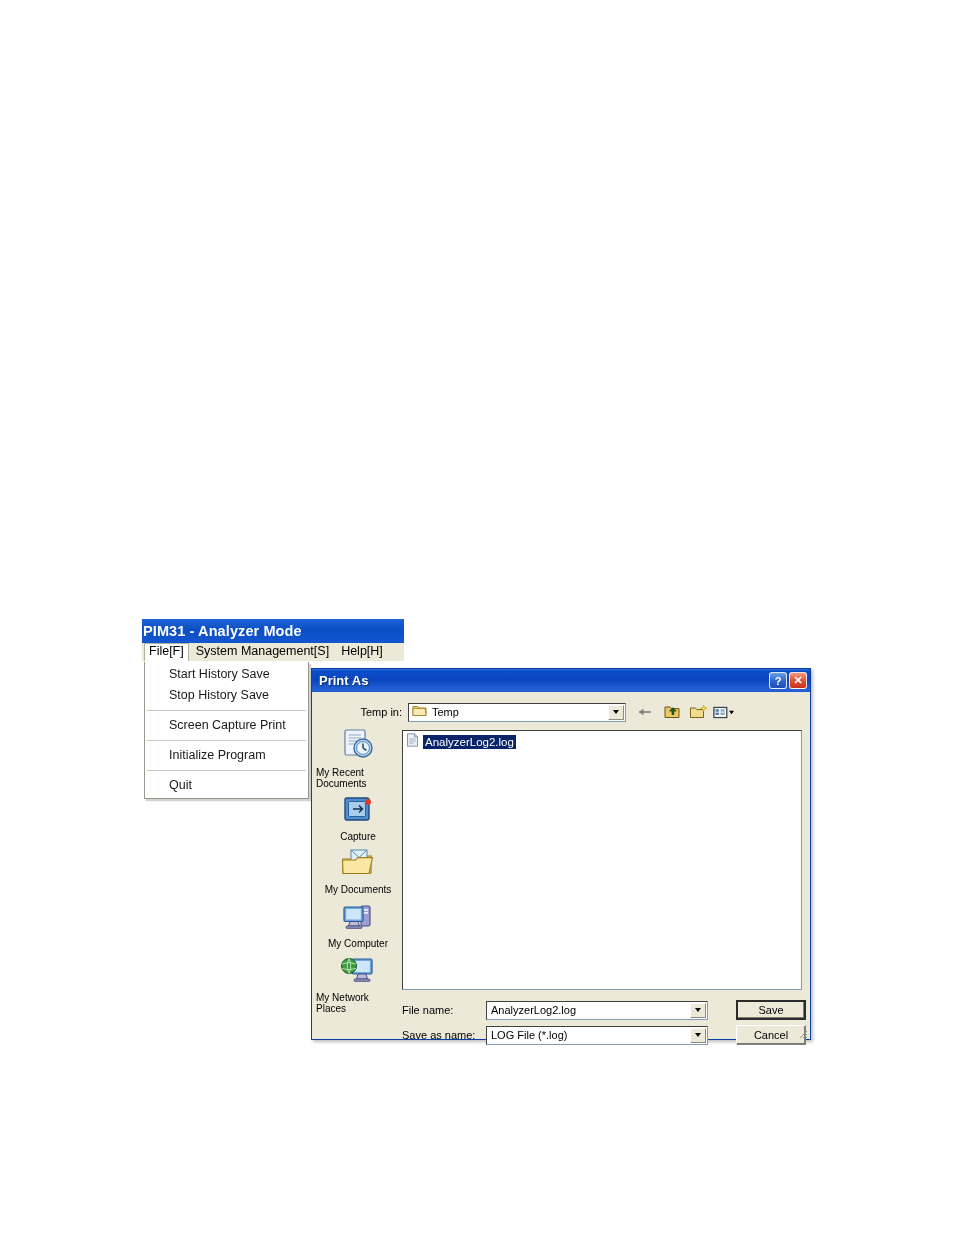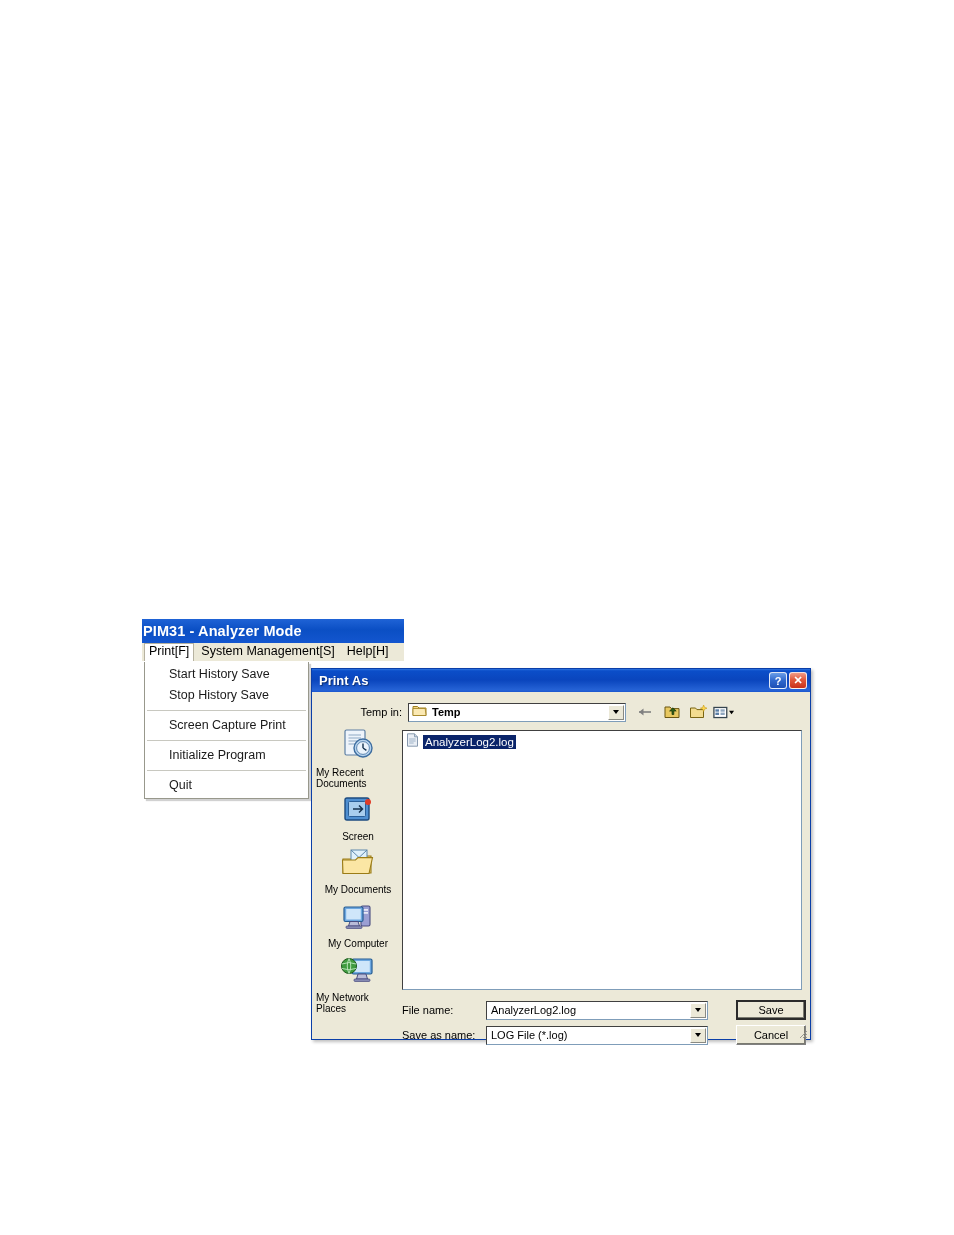--- a/index.html
+++ b/index.html
@@ -165,21 +165,20 @@
     display: flex;
     align-items: center;
     box-sizing: border-box;
     position: relative;
   }
   .savein-combo .folder-ico { margin-left: 3px; }
   .savein-combo .ci-text {
     font-size: 11px;
     color: #000;
     margin-left: 5px;
-    font-weight: bold;
   }
   .combo-arrow {
     position: absolute;
     right: 1px; top: 1px;
     width: 16px; height: 15px;
     background: #ece9d8;
     border: 1px solid #ffffff;
     border-right-color: #8a8a82;
     border-bottom-color: #8a8a82;
     display: flex; align-items: center; justify-content: center;
@@ -312,21 +311,21 @@
 </head>
 <body>
 
 <div id="pim-window">
 
   <div class="pim-titlebar">
     <span>PIM31 - Analyzer Mode</span>
   </div>
 
   <div class="pim-menubar">
-    <div class="mi active">Print[F]</div>
+    <div class="mi active">File[F]</div>
     <div class="mi">System Management[S]</div>
     <div class="mi">Help[H]</div>
   </div>
 
   <div id="file-dropdown">
     <div class="dd-item">Start History Save</div>
     <div class="dd-item">Stop History Save</div>
     <div class="dd-sep"></div>
     <div class="dd-item">Screen Capture  Print</div>
     <div class="dd-sep"></div>
@@ -416,21 +415,21 @@
 
       <div class="place">
         <span>
           <svg width="32" height="30" viewBox="0 0 32 30">
             <rect x="3" y="3" width="24" height="22" rx="2" fill="#4f8fd1" stroke="#1d4b80" stroke-width="1.4"></rect>
             <rect x="6.5" y="6.5" width="17" height="15" rx="1" fill="#a8cdee" stroke="#2a5f99" stroke-width="1"></rect>
             <path d="M11 14 H20 M17 10.5 L20.5 14 L17 17.5" stroke="#16324f" stroke-width="1.5" fill="none"></path>
             <circle cx="26" cy="7" r="3" fill="#e03c28"></circle>
           </svg>
         </span>
-        <span class="plabel">Screen</span>
+        <span class="plabel">Capture</span>
       </div>
 
       <div class="place">
         <span>
           <svg width="36" height="30" viewBox="0 0 36 30">
             <path d="M3 11 H15 L17 8 H31 V25 H3 Z" fill="#f2d88c" stroke="#9b7c17" stroke-width="1.1"></path>
             <rect x="11" y="2" width="16" height="14" fill="#dff0fb" stroke="#5d87ab" stroke-width="1"></rect>
             <path d="M11 2 L19 9.5 L27 2" fill="none" stroke="#5d87ab" stroke-width="1"></path>
             <path d="M2.5 12 H15.5 L18 9.6 L32.5 9.6 L29 25.5 H3 Z" fill="#fbe6a4" stroke="#9b7c17" stroke-width="1.1"></path>
           </svg>

